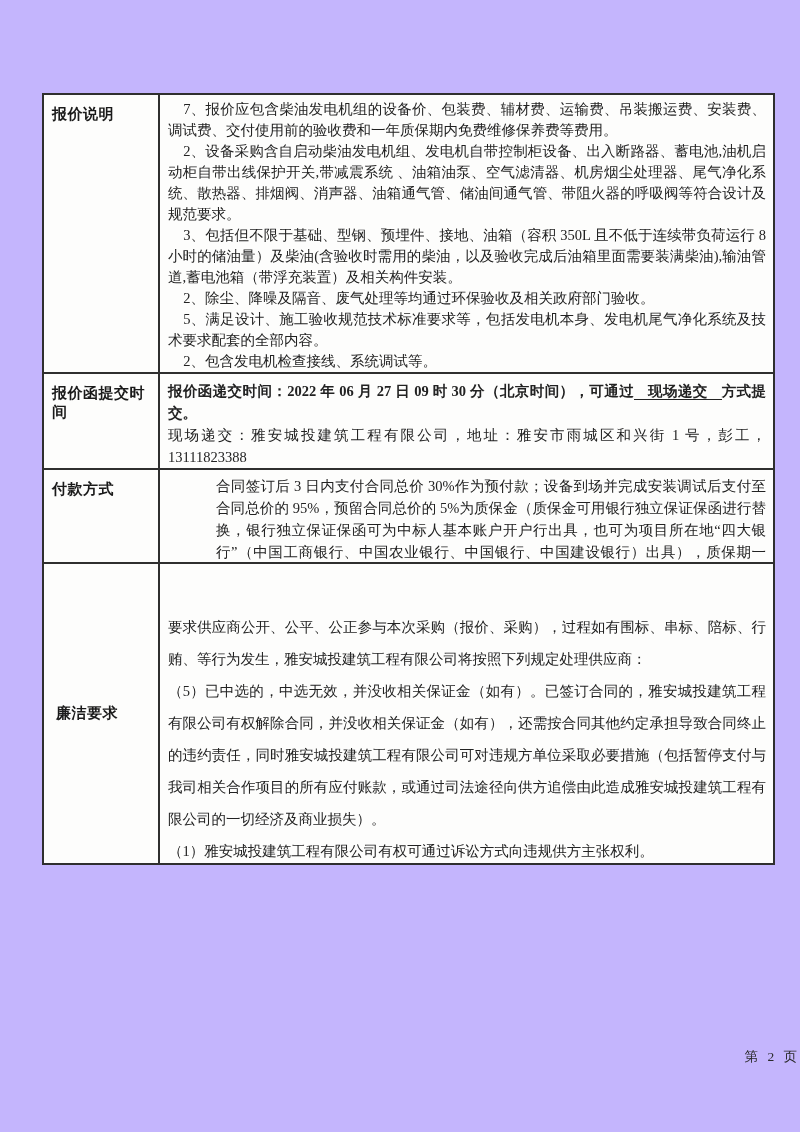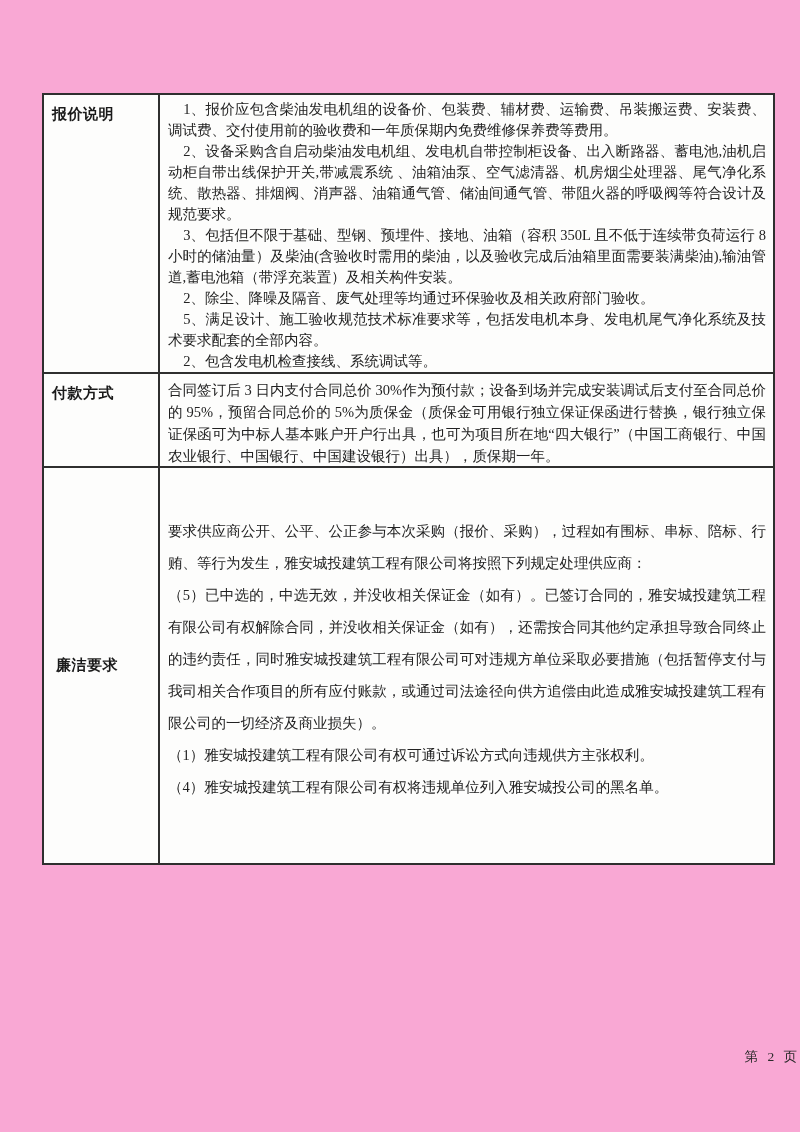--- a/index.html
+++ b/index.html
@@ -8,34 +8,34 @@
     width: 800px; height: 1132px;
     background: #ffffff;
     font-family: "Liberation Serif", "DejaVu Serif", serif;
     color: #1f1f1f;
     position: relative;
     overflow: hidden;
   }
   .page {
     position: absolute; left: 0; top: 0;
     width: 800px; height: 1132px;
-    background: #f9a8d4;
+    background: #c4b5fd;
   }
   .doc-table {
     position: absolute; left: 42px; top: 93px;
     width: 733px; height: 772px;
     border: 2px solid #2f2f2f;
     display: flex; flex-direction: column;
     background: #fdfdfc;
   }
   .t-row { display: flex; flex-direction: row; width: 100%; overflow: hidden; }
   .t-row + .t-row { border-top: 2px solid #2f2f2f; }
   .row-1 { height: 277px; }
   .row-2 { height: 96px; }
-  .row-3 { height: 94px; }
+  .row-3 { height: 94px; gap: 48px; }
   .row-4 { flex: 1; }
   .label-cell {
     width: 116px; flex: 0 0 116px;
     border-right: 2px solid #2f2f2f;
     padding: 10px 4px 0 8px;
     font-family: "Liberation Sans", "DejaVu Sans", sans-serif;
     font-weight: bold; font-size: 15px;
     letter-spacing: 0.5px;
     color: #1a1a1a;
   }
@@ -73,30 +73,37 @@
 </head>
 <body>
 
 <div class="page">
 
   <div class="doc-table">
 
     <div class="t-row row-1">
       <div class="label-cell">报价说明</div>
       <div class="content-cell">
-        <p class="p-indent">1、报价应包含柴油发电机组的设备价、包装费、辅材费、运输费、吊装搬运费、安装费、调试费、交付使用前的验收费和一年质保期内免费维修保养费等费用。</p>
+        <p class="p-indent">7、报价应包含柴油发电机组的设备价、包装费、辅材费、运输费、吊装搬运费、安装费、调试费、交付使用前的验收费和一年质保期内免费维修保养费等费用。</p>
         <p class="p-indent">2、设备采购含自启动柴油发电机组、发电机自带控制柜设备、出入断路器、蓄电池,油机启动柜自带出线保护开关,带减震系统 、油箱油泵、空气滤清器、机房烟尘处理器、尾气净化系统、散热器、排烟阀、消声器、油箱通气管、储油间通气管、带阻火器的呼吸阀等符合设计及规范要求。</p>
         <p class="p-indent">3、包括但不限于基础、型钢、预埋件、接地、油箱（容积 350L 且不低于连续带负荷运行 8 小时的储油量）及柴油(含验收时需用的柴油，以及验收完成后油箱里面需要装满柴油),输油管道,蓄电池箱（带浮充装置）及相关构件安装。</p>
         <p class="p-indent">2、除尘、降噪及隔音、废气处理等均通过环保验收及相关政府部门验收。</p>
         <p class="p-indent">5、满足设计、施工验收规范技术标准要求等，包括发电机本身、发电机尾气净化系统及技术要求配套的全部内容。</p>
         <p class="p-indent">2、包含发电机检查接线、系统调试等。</p>
 
       </div>
     </div>
 
+    <div class="t-row row-2">
+      <div class="label-cell">报价函提交时间</div>
+      <div class="content-cell">
+        <p class="bold-line"><span>报价函递交时间：2022 年 06 月 27 日  09 时 30 分（北京时间），可通过</span><span class="u-span">现场递交</span><span>方式提交。</span></p>
+        <p>现场递交：雅安城投建筑工程有限公司，地址：雅安市雨城区和兴街 1 号，彭工，13111823388</p>
+      </div>
+    </div>
 
     <div class="t-row row-3">
       <div class="label-cell">付款方式</div>
       <div class="content-cell">
         <p>合同签订后 3 日内支付合同总价 30%作为预付款；设备到场并完成安装调试后支付至合同总价的 95%，预留合同总价的 5%为质保金（质保金可用银行独立保证保函进行替换，银行独立保证保函可为中标人基本账户开户行出具，也可为项目所在地“四大银行”（中国工商银行、中国农业银行、中国银行、中国建设银行）出具），质保期一年。</p>
       </div>
     </div>
 
     <div class="t-row row-4">
       <div class="label-cell label-center">廉洁要求</div>

